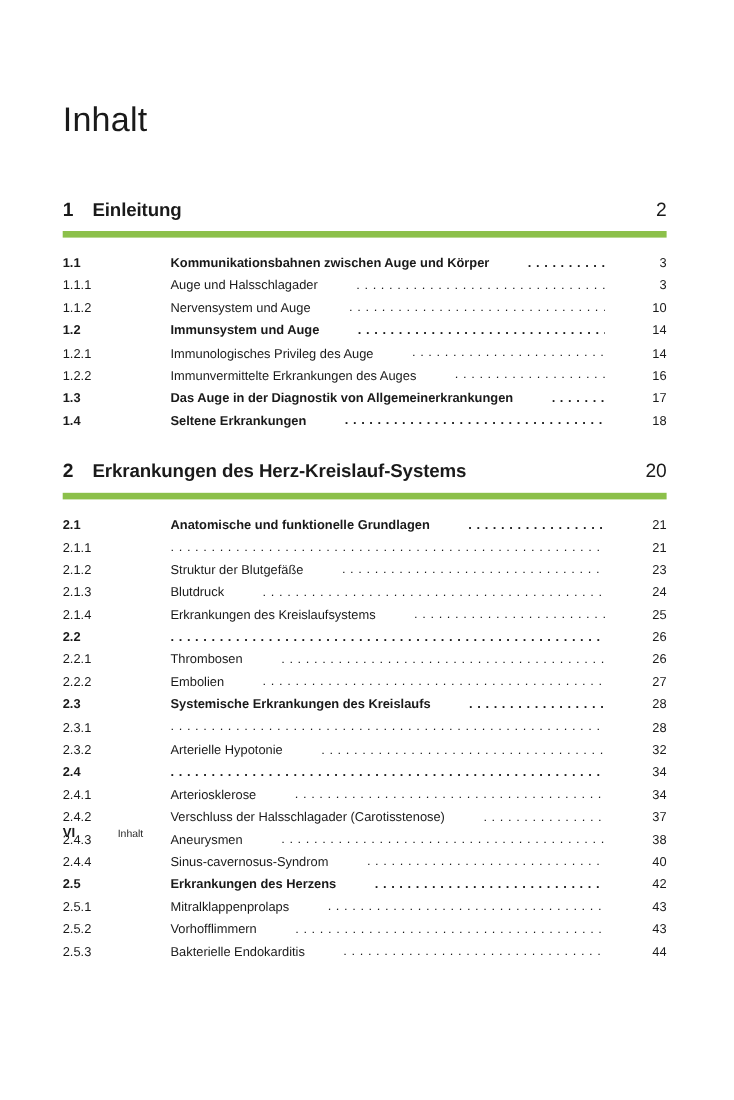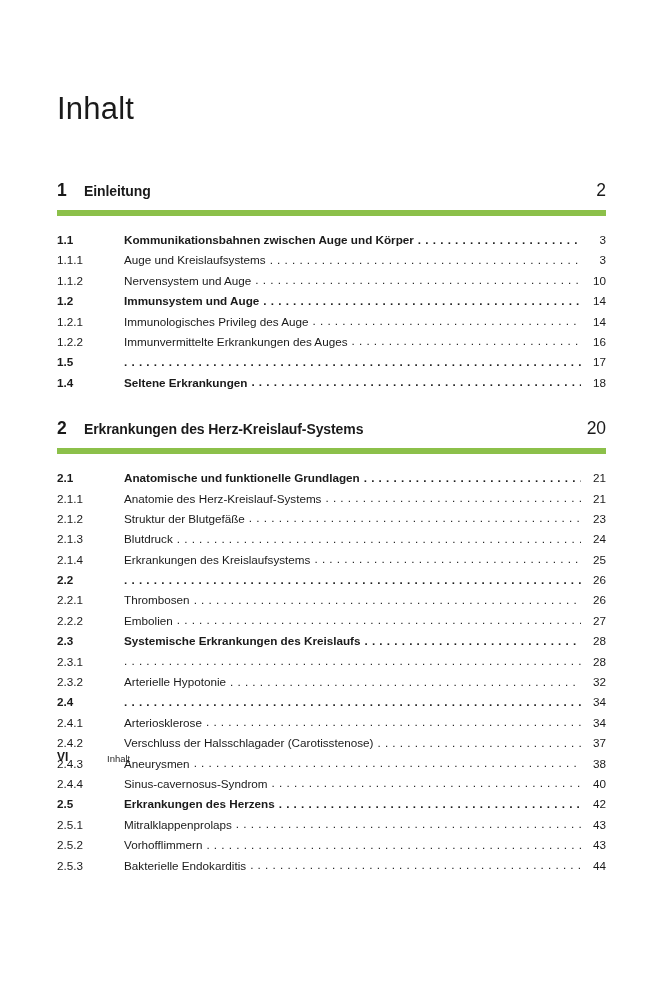--- a/index.html
+++ b/index.html
@@ -60,21 +60,21 @@
   }
   .chapter-num {
     width: 27px;
     flex: 0 0 27px;
     font-weight: 700;
     font-size: 17.5px;
   }
   .chapter-title {
     flex: 1 1 auto;
     font-weight: 700;
-    font-size: 14px;
+    font-size: 17px;
     white-space: nowrap;
   }
   .chapter-page {
     flex: 0 0 auto;
     font-weight: 400;
     font-size: 17.5px;
     text-align: right;
     min-width: 26px;
     color: #1a1a1a;
   }
@@ -91,20 +91,21 @@
   .entries { }
 
   .entry {
     display: flex;
     align-items: flex-start;
     height: 20.4px;
     font-size: 11.7px;
     line-height: 20.4px;
     white-space: nowrap;
     overflow: hidden;
+    gap: 31px;
   }
   .entry .e-num {
     flex: 0 0 67px;
     width: 67px;
     font-size: 11.7px;
   }
   .entry .e-title {
     flex: 0 0 auto;
     font-size: 11.7px;
     padding-right: 4px;
@@ -178,21 +179,21 @@
         <div class="chapter-rule" style="background: rgb(140, 192, 74);"></div>
         <div class="entries">
           <div class="entry level2">
             <span class="e-num">1.1</span>
             <span class="e-title">Kommunikationsbahnen zwischen Auge und Körper</span>
             <span class="e-dots">.......................................................................................................................</span>
             <span class="e-page">3</span>
           </div>
           <div class="entry level3">
             <span class="e-num">1.1.1</span>
-            <span class="e-title">Auge und Kreislaufsystems</span>
+            <span class="e-title">Auge und Halsschlagader</span>
             <span class="e-dots">.......................................................................................................................</span>
             <span class="e-page">3</span>
           </div>
           <div class="entry level3">
             <span class="e-num">1.1.2</span>
             <span class="e-title">Nervensystem und Auge</span>
             <span class="e-dots">.......................................................................................................................</span>
             <span class="e-page">10</span>
           </div>
           <div class="entry level2">
@@ -207,21 +208,22 @@
             <span class="e-dots">.......................................................................................................................</span>
             <span class="e-page">14</span>
           </div>
           <div class="entry level3">
             <span class="e-num">1.2.2</span>
             <span class="e-title">Immunvermittelte Erkrankungen des Auges</span>
             <span class="e-dots">.......................................................................................................................</span>
             <span class="e-page">16</span>
           </div>
           <div class="entry level2">
-            <span class="e-num">1.5</span>
+            <span class="e-num">1.3</span>
+            <span class="e-title">Das Auge in der Diagnostik von Allgemeinerkrankungen</span>
             <span class="e-dots">.......................................................................................................................</span>
             <span class="e-page">17</span>
           </div>
           <div class="entry level2">
             <span class="e-num">1.4</span>
             <span class="e-title">Seltene Erkrankungen</span>
             <span class="e-dots">.......................................................................................................................</span>
             <span class="e-page">18</span>
           </div>
         </div>
@@ -235,21 +237,20 @@
         <div class="chapter-rule" style="background: rgb(140, 192, 74);"></div>
         <div class="entries">
           <div class="entry level2">
             <span class="e-num">2.1</span>
             <span class="e-title">Anatomische und funktionelle Grundlagen</span>
             <span class="e-dots">.......................................................................................................................</span>
             <span class="e-page">21</span>
           </div>
           <div class="entry level3">
             <span class="e-num">2.1.1</span>
-            <span class="e-title">Anatomie des Herz-Kreislauf-Systems</span>
             <span class="e-dots">.......................................................................................................................</span>
             <span class="e-page">21</span>
           </div>
           <div class="entry level3">
             <span class="e-num">2.1.2</span>
             <span class="e-title">Struktur der Blutgefäße</span>
             <span class="e-dots">.......................................................................................................................</span>
             <span class="e-page">23</span>
           </div>
           <div class="entry level3">

